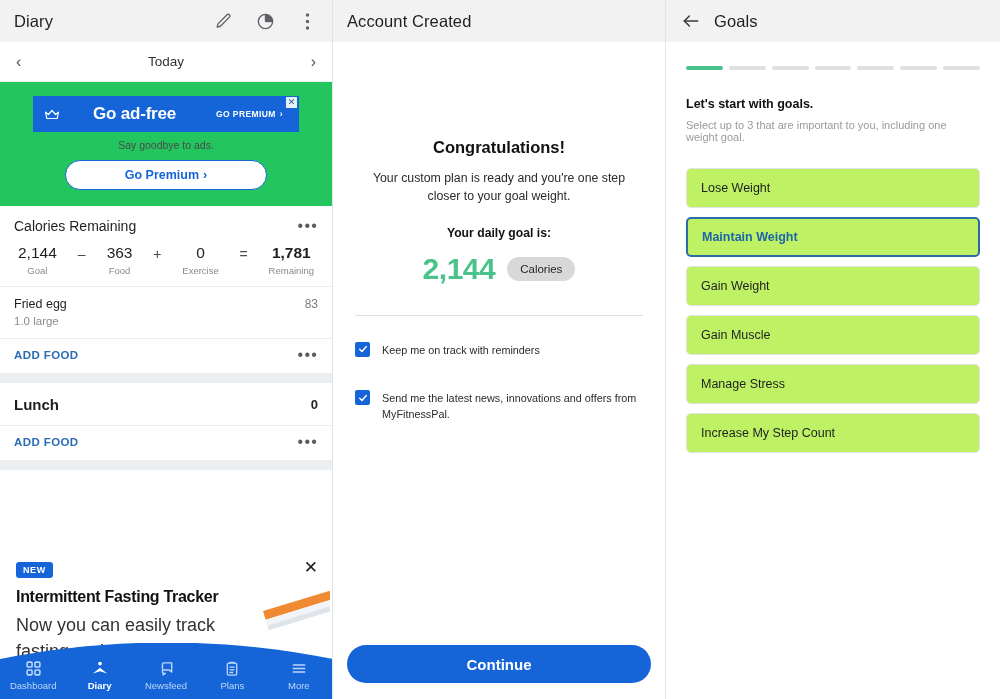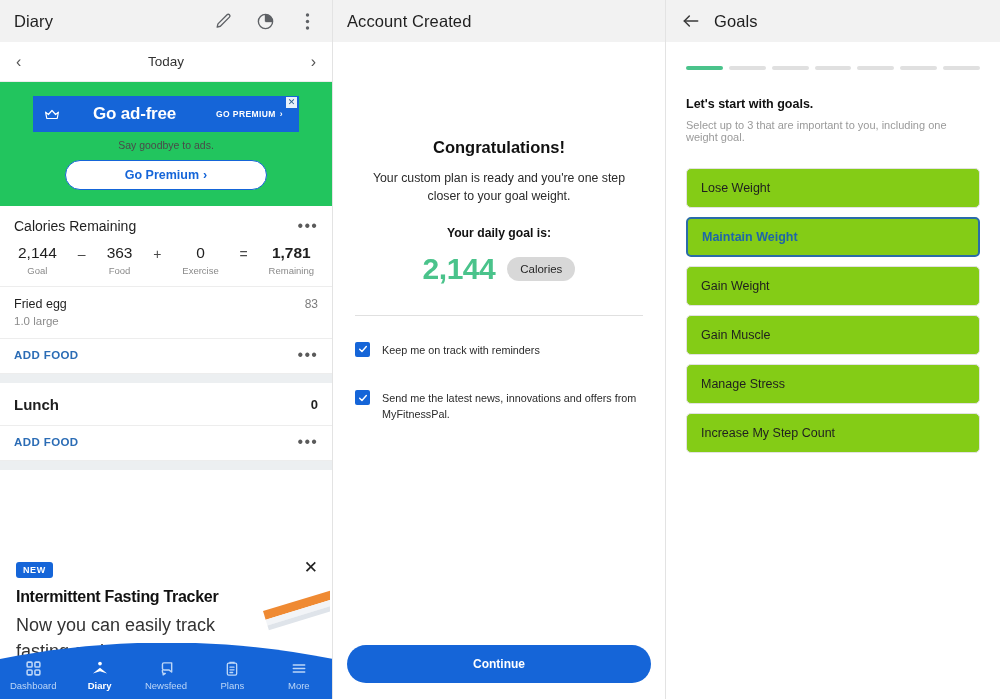--- a/index.html
+++ b/index.html
@@ -149,33 +149,33 @@
 
   
   .right-body { padding: 0 20px; }
   .prog { display: flex; gap: 6px; margin-top: 24px; }
   .prog span { flex: 1; height: 4px; border-radius: 2px; background: #e0e0e0; }
   .prog span.on { background: #4ac38b; }
   .goals-title { font-size: 12.5px; font-weight: bold; color: #111; margin-top: 27px; }
   .goals-sub { font-size: 11px; color: #9a9a9a; margin-top: 8px; }
   .goal-list { margin-top: 25px; display: flex; flex-direction: column; gap: 9px; }
   .goal-item {
-    height: 40px; border: 1px solid #e2e2e2; border-radius: 5px; background: #84cc16;
+    height: 40px; border: 1px solid #e2e2e2; border-radius: 5px; background: #bef264;
     display: flex; align-items: center; padding: 0 14px;
     font-size: 12.5px; color: #1f1f1f; cursor: pointer;
   }
   .goal-item.selected {
     border: 2px solid #2a6ca8; color: #1f66a8; font-weight: bold;
   }
 
   
   .cta {
     position: absolute; left: 14px; right: 14px; bottom: 16px; height: 38px;
     background: #1565d8; border-radius: 19px; color: #fff;
-    font-size: 12px; font-weight: bold;
+    font-size: 15px; font-weight: bold;
     display: flex; align-items: center; justify-content: center; cursor: pointer;
   }
 </style>
 </head>
 <body>
 
 <div class="screens">
 
   <div class="panel panel-left">
 

